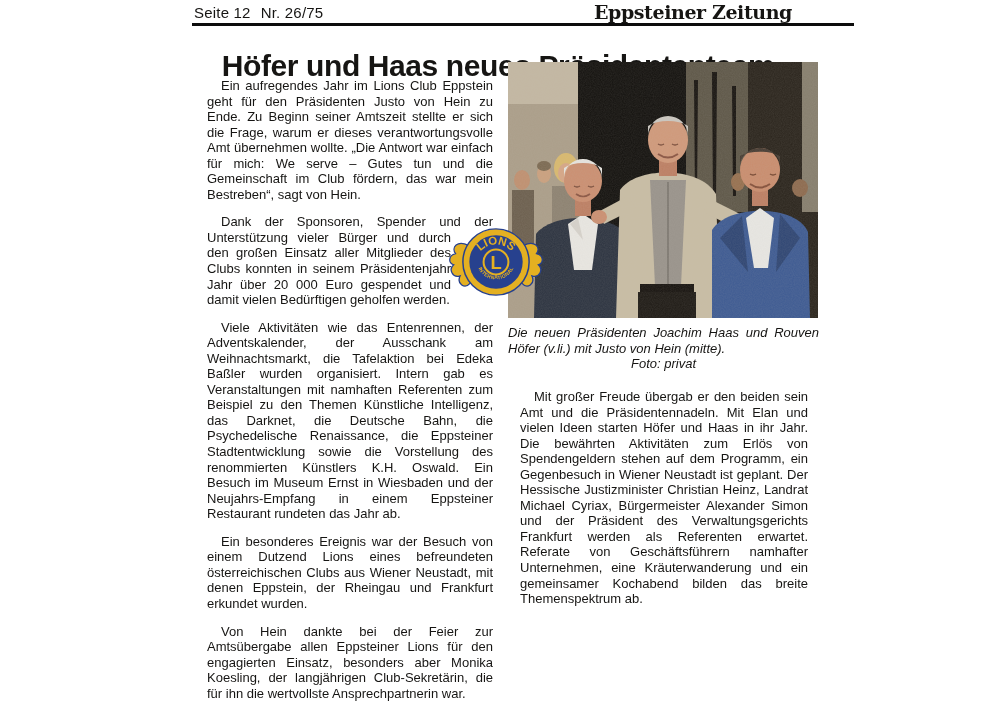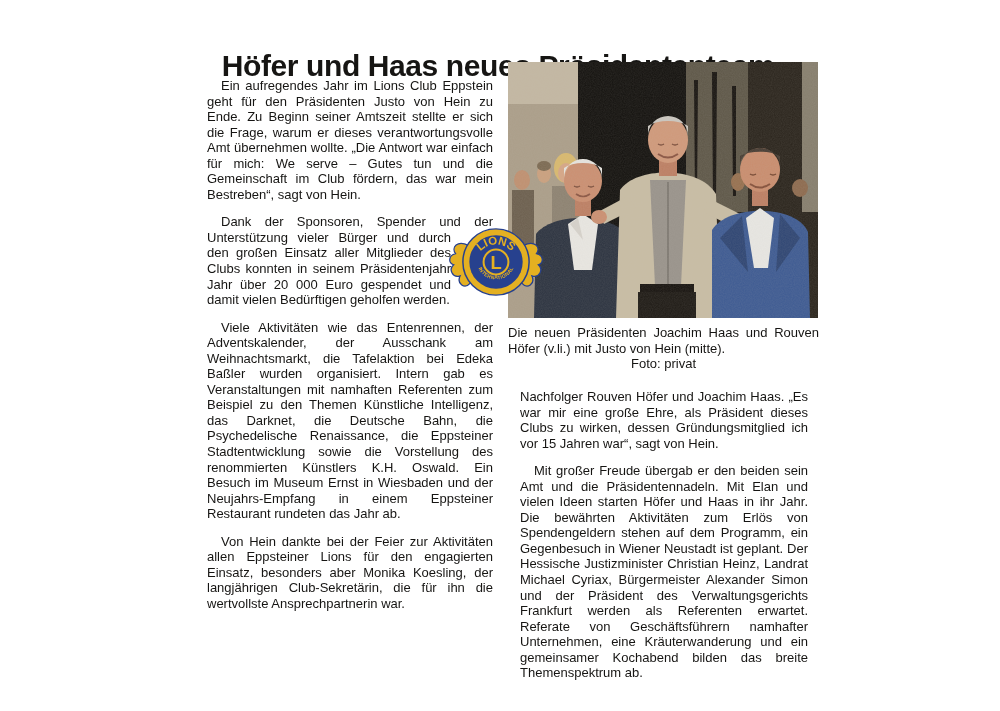--- a/index.html
+++ b/index.html
@@ -25,42 +25,49 @@
   .col-left{position:absolute;left:195px;top:66px;width:310px;}
   .col-right{position:absolute;left:508px;top:377px;width:312px;}
   .logo-spacer{float:right;width:54px;height:104px;shape-outside:inset(28px 0 0 0);}
 
   
   .photo{position:absolute;left:508px;top:62px;width:310px;height:256px;z-index:1;background:#221d17;}
   .photo svg{display:block;width:100%;height:100%;}
 
   
   .caption-block{position:absolute;left:508px;top:325px;width:311px;font-size:13px;
-                 line-height:15.5px;}
+                 line-height:15.5px;font-style:italic;}
   .caption-text{text-align:justify;}
   .caption-credit{text-align:center;}
 
   
   .lions-logo{position:absolute;left:448px;top:216px;width:96px;height:92px;z-index:3;}
   .lions-logo svg{display:block;width:100%;height:100%;}
 </style>
 </head>
 <body>
 
 <div id="canvas">
 
+  <div class="header">
+    <div class="page-info">
+      <span>Seite 12</span><span>Nr. 26/75</span>
+    </div>
+    <div class="masthead">Eppsteiner Zeitung</div>
+  </div>
 
   <h1 class="headline">Höfer und Haas neues Präsidententeam</h1>
 
   <div class="col col-left">
     <p>Ein aufregendes Jahr im Lions Club Eppstein geht für den Präsidenten Justo von Hein zu Ende. Zu Beginn seiner Amtszeit stellte er sich die Frage, warum er dieses verantwortungsvolle Amt übernehmen wollte. „Die Antwort war einfach für mich: We serve – Gutes tun und die Gemeinschaft im Club fördern, das war mein Bestreben“, sagt von Hein.</p>
     <div class="logo-spacer"></div>
     <p>Dank der Sponsoren, Spender und der Unterstützung vieler Bürger und durch den großen Einsatz aller Mitglieder des Clubs konnten in seinem Präsidentenjahr Jahr über 20 000 Euro gespendet und damit vielen Bedürftigen geholfen werden.</p>
     <p>Viele Aktivitäten wie das Entenrennen, der Adventskalender, der Ausschank am Weihnachtsmarkt, die Tafelaktion bei Edeka Baßler wurden organisiert. Intern gab es Veranstaltungen mit namhaften Referenten zum Beispiel zu den Themen Künstliche Intelligenz, das Darknet, die Deutsche Bahn, die Psychedelische Renaissance, die Eppsteiner Stadtentwicklung sowie die Vorstellung des renommierten Künstlers K.H. Oswald. Ein Besuch im Museum Ernst in Wiesbaden und der Neujahrs-Empfang in einem Eppsteiner Restaurant rundeten das Jahr ab.</p>
-    <p>Von Hein dankte bei der Feier zur Aktivitäten allen Eppsteiner Lions für den engagierten Einsatz, besonders aber Monika Koesling, der langjährigen Club-Sekretärin, die für ihn die wertvollste Ansprechpartnerin war.</p>
+    <p>Ein besonderes Ereignis war der Besuch von einem Dutzend Lions eines befreundeten österreichischen Clubs aus Wiener Neustadt, mit denen Eppstein, der Rheingau und Frankfurt erkundet wurden.</p>
+    <p>Von Hein dankte bei der Feier zur Amtsübergabe allen Eppsteiner Lions für den engagierten Einsatz, besonders aber Monika Koesling, der langjährigen Club-Sekretärin, die für ihn die wertvollste Ansprechpartnerin war.</p>
   </div>
 
   <div class="photo">
     <svg viewBox="0 0 310 256" preserveAspectRatio="none">
       <defs>
         <filter id="grain" x="0" y="0" width="100%" height="100%">
           <feTurbulence type="fractalNoise" baseFrequency="0.9" numOctaves="2" result="n"></feTurbulence>
           <feColorMatrix in="n" type="matrix" values="0 0 0 0 0.55  0 0 0 0 0.52  0 0 0 0 0.47  0 0 0 0.14 0"></feColorMatrix>
         </filter>
       </defs>
@@ -152,17 +159,16 @@
       </text>
     </svg>
   </div>
 
   <div class="caption-block">
     <div class="caption-text">Die neuen Präsidenten Joachim Haas und Rouven Höfer (v.li.) mit Justo von Hein (mitte).</div>
     <div class="caption-credit">Foto: privat</div>
   </div>
 
   <div class="col col-right">
-    <p class="no-indent">Nachfolger Rouven Höfer und Joachim Haas. „Es war mir eine große Ehre, als Präsident dieses Clubs zu wirken, dessen Gründungsmitglied ich vor 15 Jahren war“, sagt von Hein.</p>
     <p>Mit großer Freude übergab er den beiden sein Amt und die Präsidentennadeln. Mit Elan und vielen Ideen starten Höfer und Haas in ihr Jahr. Die bewährten Aktivitäten zum Erlös von Spendengeldern stehen auf dem Programm, ein Gegenbesuch in Wiener Neustadt ist geplant. Der Hessische Justizminister Christian Heinz, Landrat Michael Cyriax, Bürgermeister Alexander Simon und der Präsident des Verwaltungsgerichts Frankfurt werden als Referenten erwartet. Referate von Geschäftsführern namhafter Unternehmen, eine Kräuterwanderung und ein gemeinsamer Kochabend bilden das breite Themenspektrum ab.</p>
   </div>
 
 </div>
 
 </body></html>

